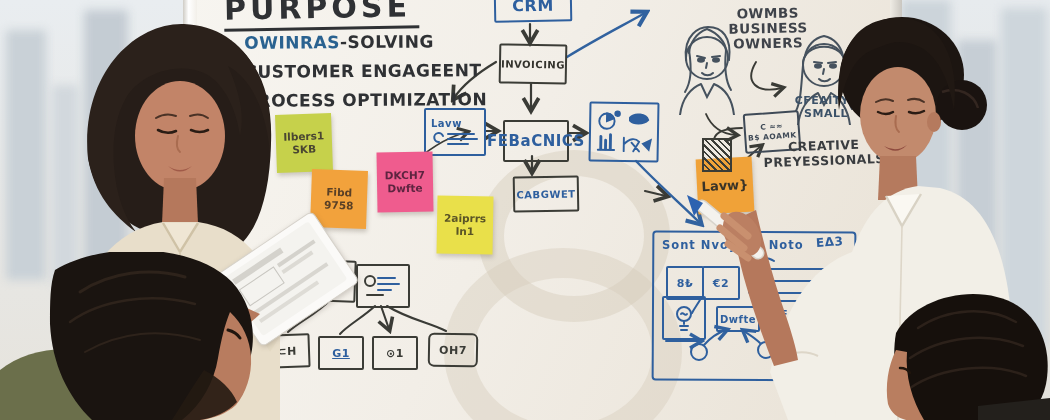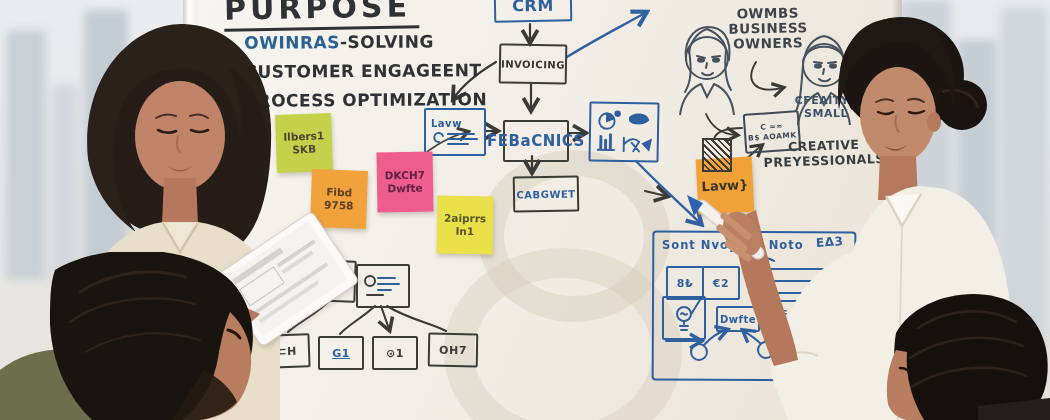--- a/index.html
+++ b/index.html
@@ -243,21 +243,21 @@
       <g stroke-width="2" fill="none" stroke-linecap="round">
         <circle cx="7" cy="8" r="5" stroke="#3b3c36"></circle>
         <path d="M15,5 L32,5 M15,11 L36,11 M15,17 L28,17" stroke="#2e5f9e"></path>
         <path d="M4,22 L20,22" stroke="#3b3c36"></path>
       </g>
     </svg>
   </div>
   <div class="abs ctr hand b-dark ink" style="left:264px;top:334px;width:42px;height:30px;font-size:11px;z-index:5;transform:rotate(-2deg);">⊂H</div>
   <div class="abs ctr hand b-dark inkb" style="left:318px;top:336px;width:42px;height:30px;font-size:11px;z-index:5;text-decoration:underline;">G1</div>
   <div class="abs ctr hand b-dark ink" style="left:372px;top:336px;width:42px;height:30px;font-size:11px;z-index:5;">⊙1</div>
-  <div class="abs ctr hand b-dark ink" style="left:428px;top:333px;width:46px;height:30px;font-size:11px;z-index:5;transform:rotate(1deg);">OH7</div>
+  <div class="abs ctr hand b-dark ink" style="left:428px;top:333px;width:46px;height:30px;font-size:11px;z-index:5;transform:rotate(1deg);border-radius:6px;">OH7</div>
 
   <svg class="abs" style="left:28px;top:18px;z-index:6;" width="280" height="402" viewBox="0 0 280 402">
     <path fill="#261d18" d="M60,140 C55,58 110,10 155,10 C212,10 246,55 243,125 C242,172 232,206 215,224 L205,236 C182,216 170,212 150,214 L120,214 C95,205 68,182 60,140 Z"></path>
     <ellipse cx="152" cy="118" rx="45" ry="55" fill="#c28468"></ellipse>
     <g stroke="#4a3226" stroke-width="2" fill="none" stroke-linecap="round">
       <path d="M128,100 q10,-6 20,-2 M162,98 q10,-4 18,2"></path>
       <path d="M130,112 q9,5 18,1 M163,112 q9,4 17,0" stroke-width="2.6" stroke="#2a1c14"></path>
       <path d="M150,118 q-3,12 2,16" stroke="#a96c50"></path>
     </g>
     <path d="M140,148 q12,8 24,0 q-12,11 -24,0 Z" fill="#a05a48"></path>

